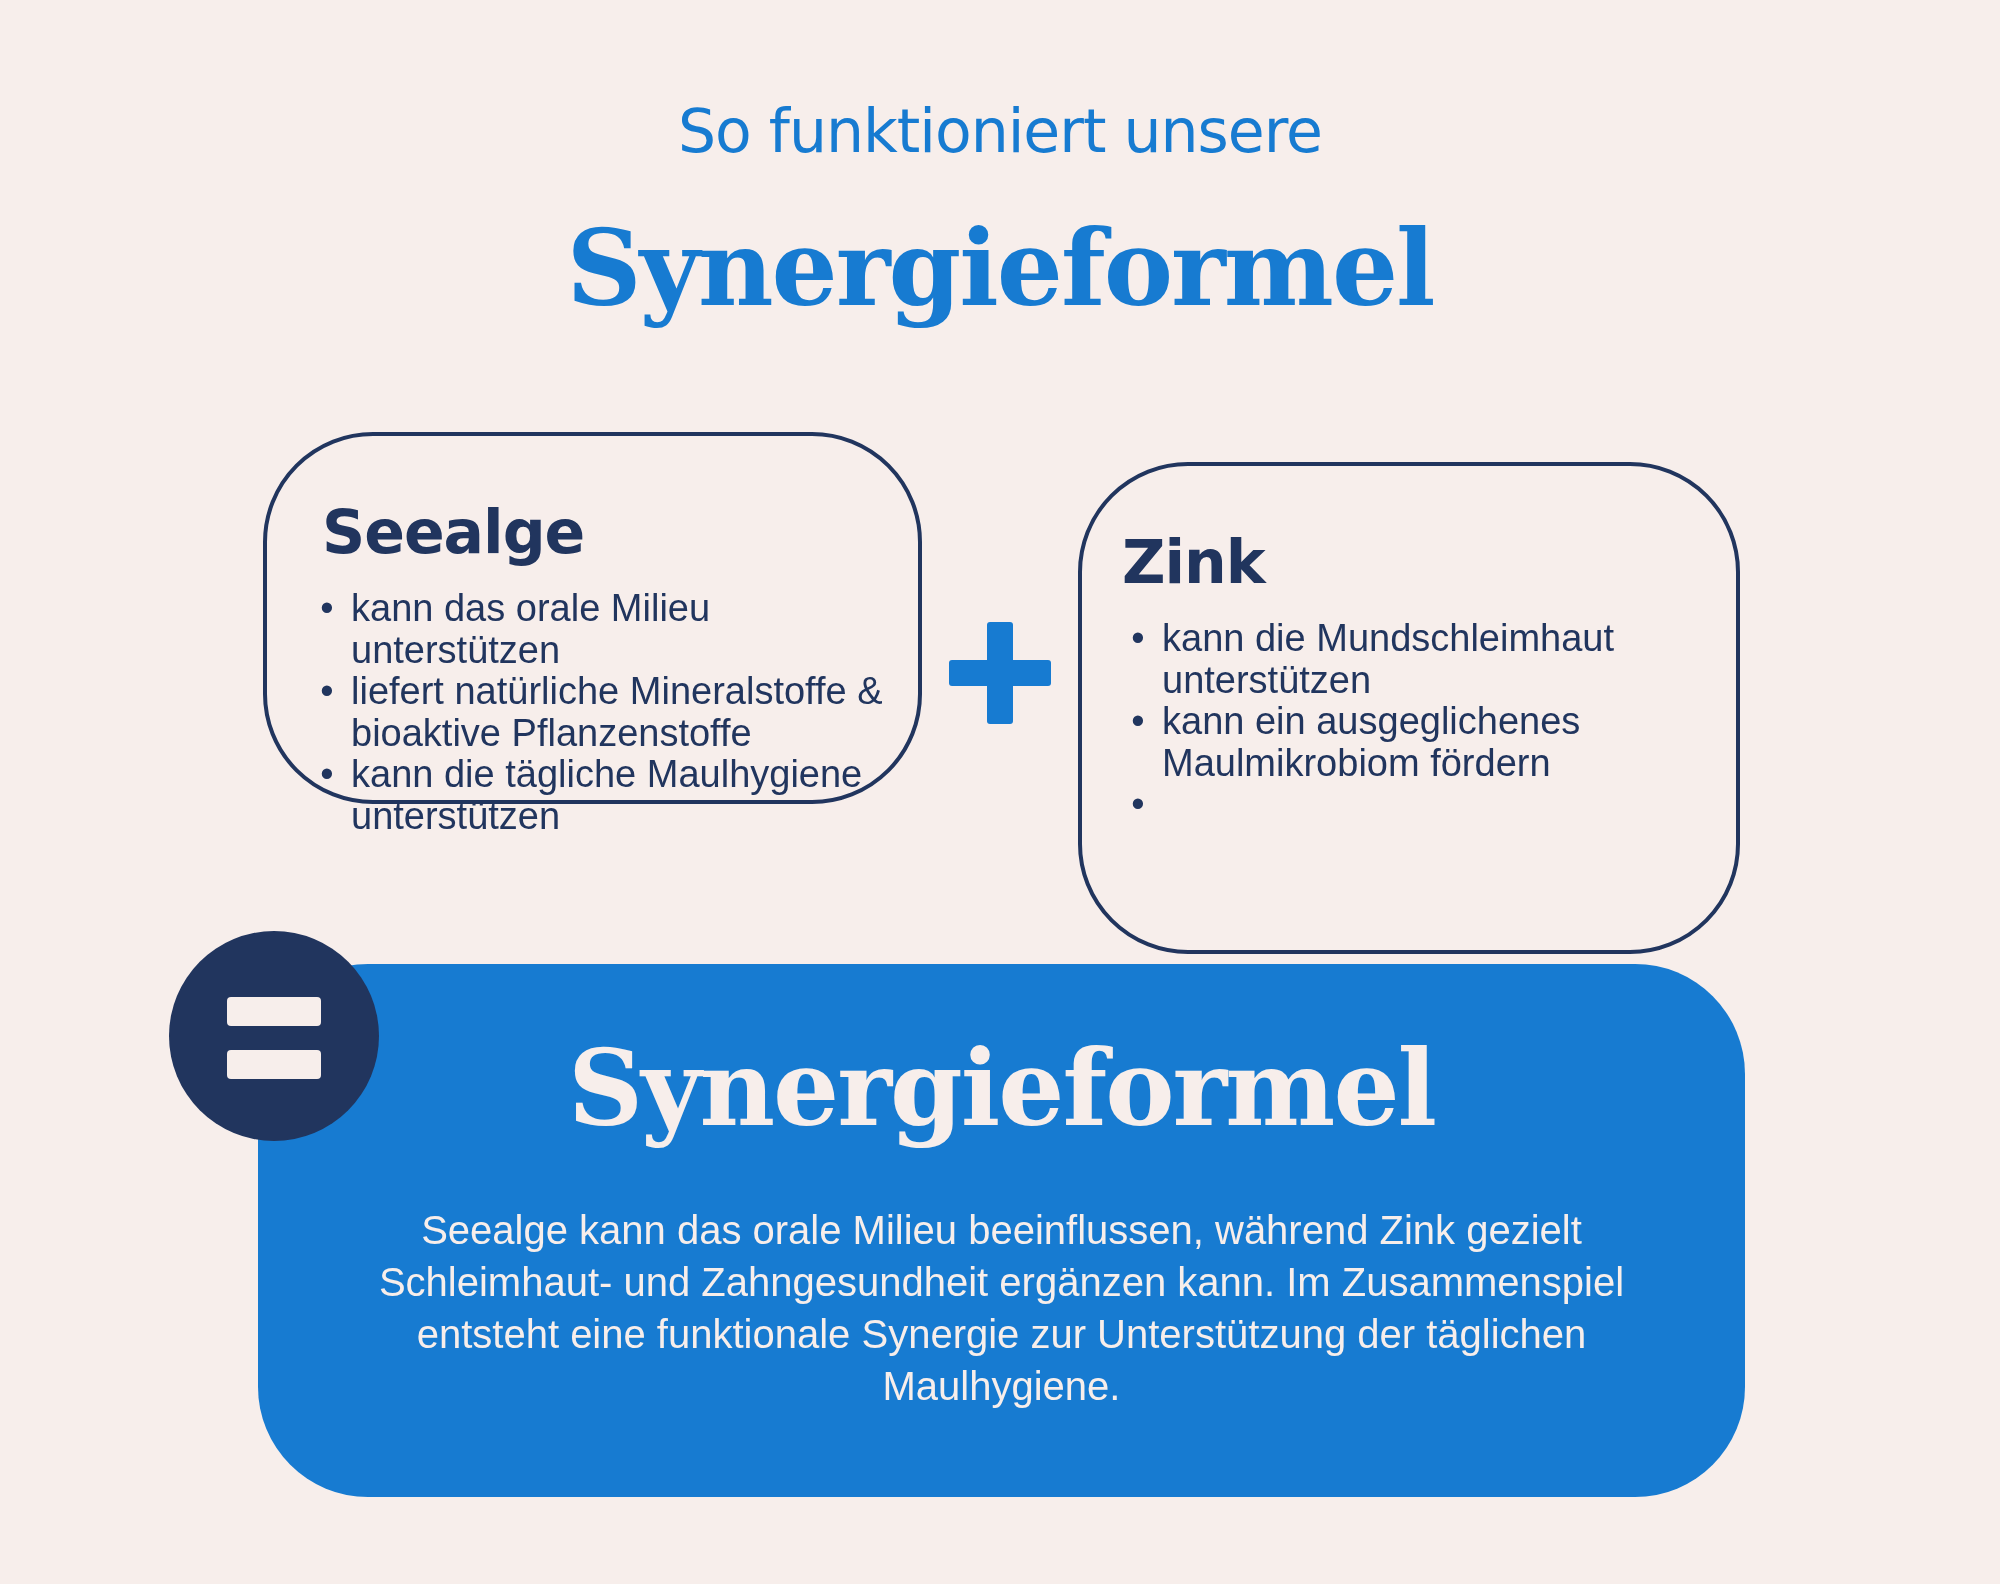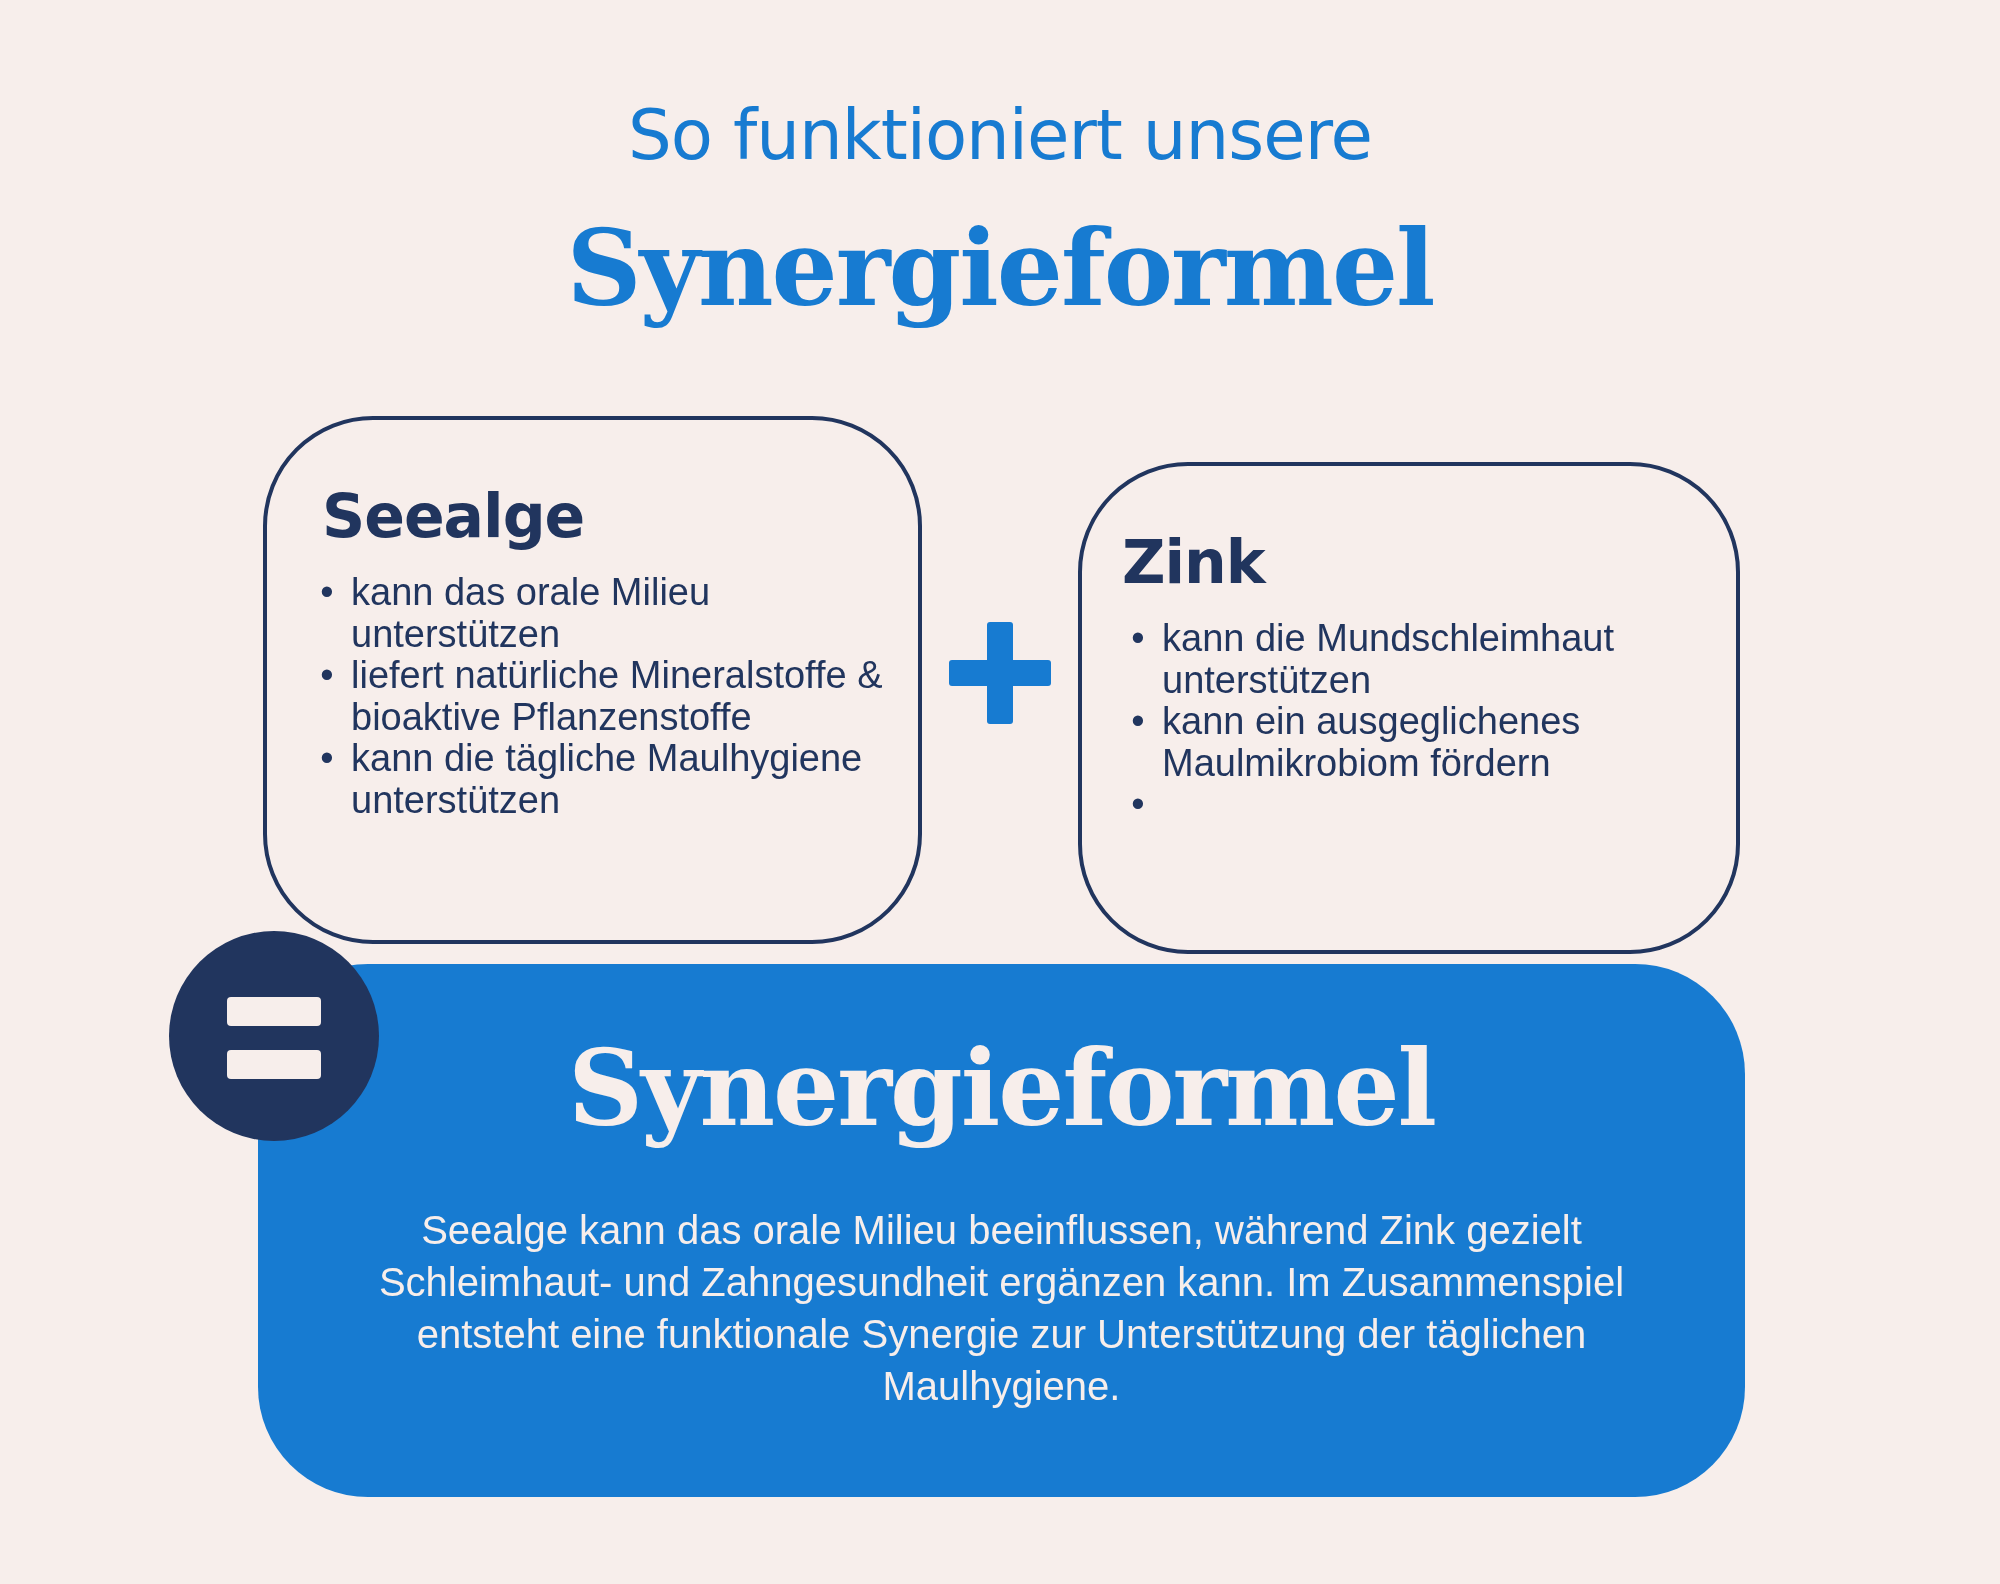--- a/index.html
+++ b/index.html
@@ -4,35 +4,35 @@
 <style>
   html, body { margin:0; padding:0; }
   body {
     width:2000px; height:1584px; position:relative; overflow:hidden;
     background:#f7eeeb;
     font-family:"Liberation Sans", sans-serif;
   }
   .title-1 {
     position:absolute; left:0; width:2000px; top:98px;
     text-align:center; color:#177bd1;
-    font-family:"DejaVu Sans", sans-serif; font-size:69px; font-weight:400;
+    font-family:"DejaVu Sans", sans-serif; font-size:60px; font-weight:400;
     letter-spacing:-1px; line-height:1.1;
   }
   .title-2 {
     position:absolute; left:0; width:2000px; top:212px;
     text-align:center; color:#177bd1;
     font-family:"DejaVu Serif", serif; font-size:104px; font-weight:700;
     letter-spacing:-2px; line-height:1.1;
   }
   .card {
     position:absolute; box-sizing:border-box;
     border:4px solid #21355e; border-radius:110px;
     background:#f7eeeb; color:#21355e;
   }
-  .card-1 { left:263px; top:416px; width:659px; height:528px; }
+  .card-1 { left:263px; top:432px; width:659px; height:372px; }
   .card-2 { left:1078px; top:462px; width:662px; height:492px; }
   .card-title {
     position:absolute; top:66px;
     font-family:"DejaVu Sans", sans-serif; font-weight:700; font-size:60px;
     letter-spacing:-1px; line-height:1;
   }
   .card-1 .card-title { left:55px; }
   .card-2 .card-title { left:40px; }
   .card-list {
     position:absolute; top:152px; margin:0; padding:0; list-style:none;

